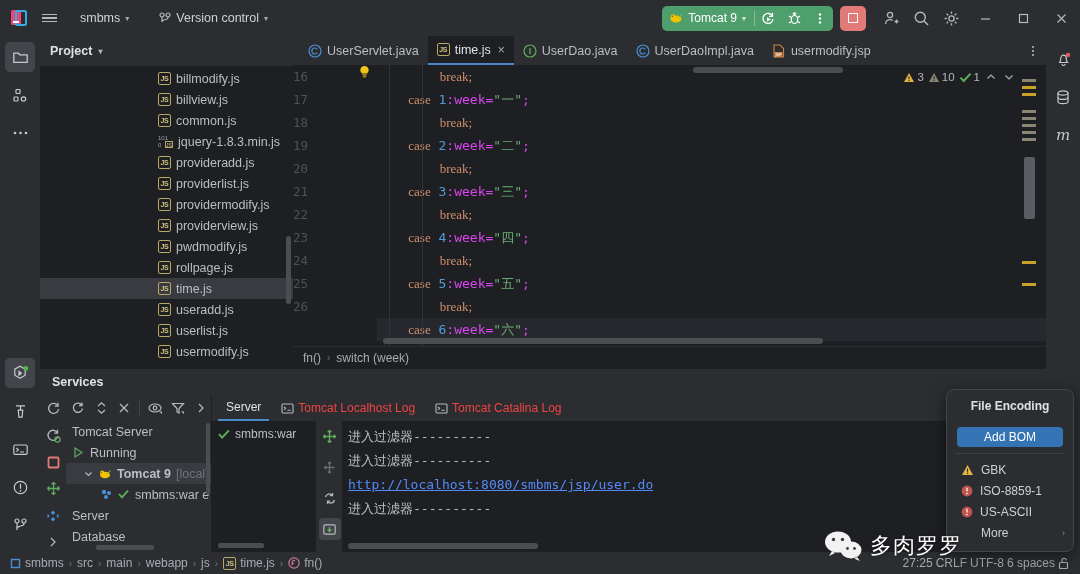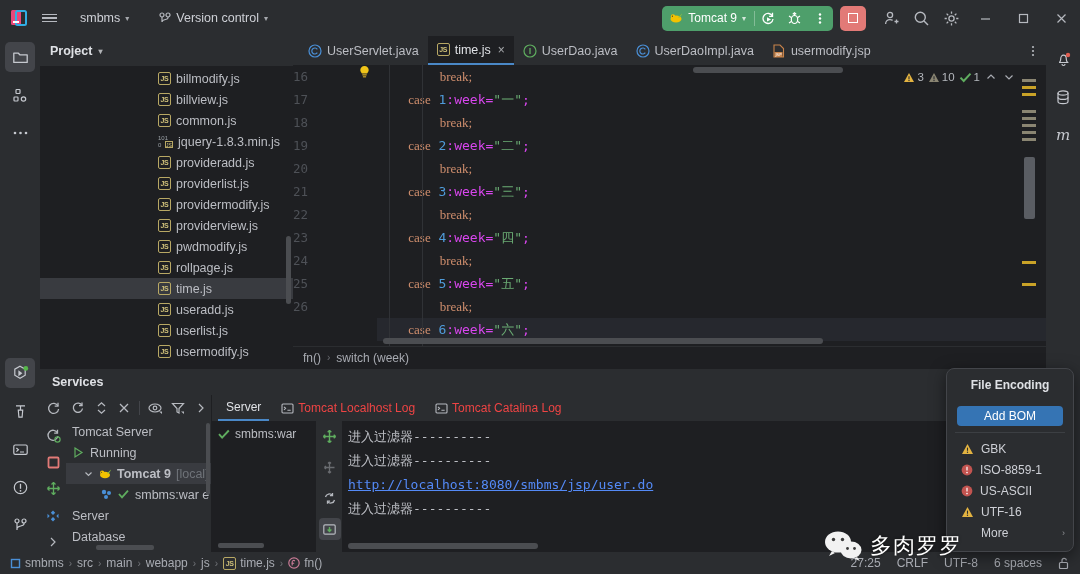--- a/index.html
+++ b/index.html
@@ -139,21 +139,21 @@
 
   
   .wm { position:absolute; right:118px; bottom:12px; display:flex; align-items:center; gap:6px; z-index:50; pointer-events:none;}
   .wm-text { font-size:22px; color:#fff; font-family:"DejaVu Sans", sans-serif; letter-spacing:1px; text-shadow:0 0 3px rgba(0,0,0,.6);}
 
   
   .status { height:22px; flex:0 0 22px; background:#2b2d30; display:flex; align-items:center; padding:0 10px; font-size:12px; color:#a8abb2;}
   .crumbs { display:flex; align-items:center; gap:5px;}
   .crumbs .sep { opacity:.55; font-size:10px;}
   .crumb { cursor:pointer; }
-  .st-right { margin-left:auto; display:flex; align-items:center; gap:16px;}
+  .st-right { margin-left:auto; display:flex; align-items:center; gap:3px;}
   .st-right span { cursor:pointer; }
   .ic { display:inline-flex; align-items:center; justify-content:center; }
 </style>
 </head>
 <body>
 
 <div class="ide">
 
   <div class="titlebar">
     <div class="logo">
@@ -892,30 +892,20 @@
           <span class="ic">
             <svg width="12" height="12" viewBox="0 0 12 12">
               <circle cx="6" cy="6" r="5.4" fill="#c25450"></circle>
               <path d="M6 2.8v3.6" stroke="#fff" stroke-width="1.2"></path>
               <circle cx="6" cy="8.6" r=".8" fill="#fff"></circle>
             </svg>
           </span>
           <span>US-ASCII</span>
         </div>
         <div class="enc-row">
-          <span class="ic">
-            <svg width="13" height="12" viewBox="0 0 13 12">
-              <path d="M6.5 1l5.5 10H1z" fill="#e3b341"></path>
-              <path d="M6.5 4.6v3.2" stroke="#2b2d30" stroke-width="1.1"></path>
-              <circle cx="6.5" cy="9.2" r=".7" fill="#2b2d30"></circle>
-            </svg>
-          </span>
-          <span>UTF-16</span>
-        </div>
-        <div class="enc-row">
           <span class="ic" style="width: 13px;"></span>
           <span>More</span>
           <span class="more">›</span>
         </div>
       </div>
   </div>
 
   <div class="wm">
     <span class="ic">
       <svg width="40" height="32" viewBox="0 0 40 32">

